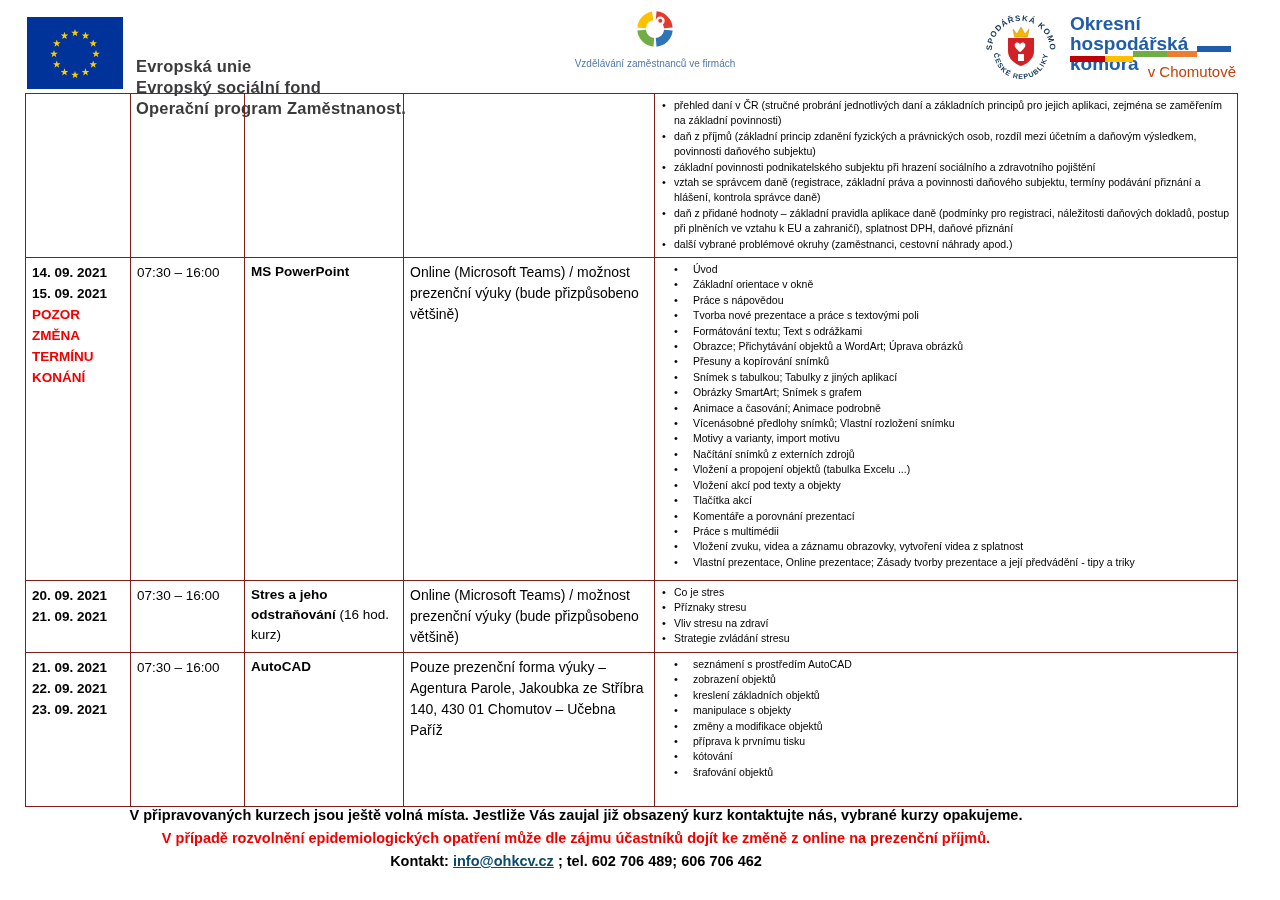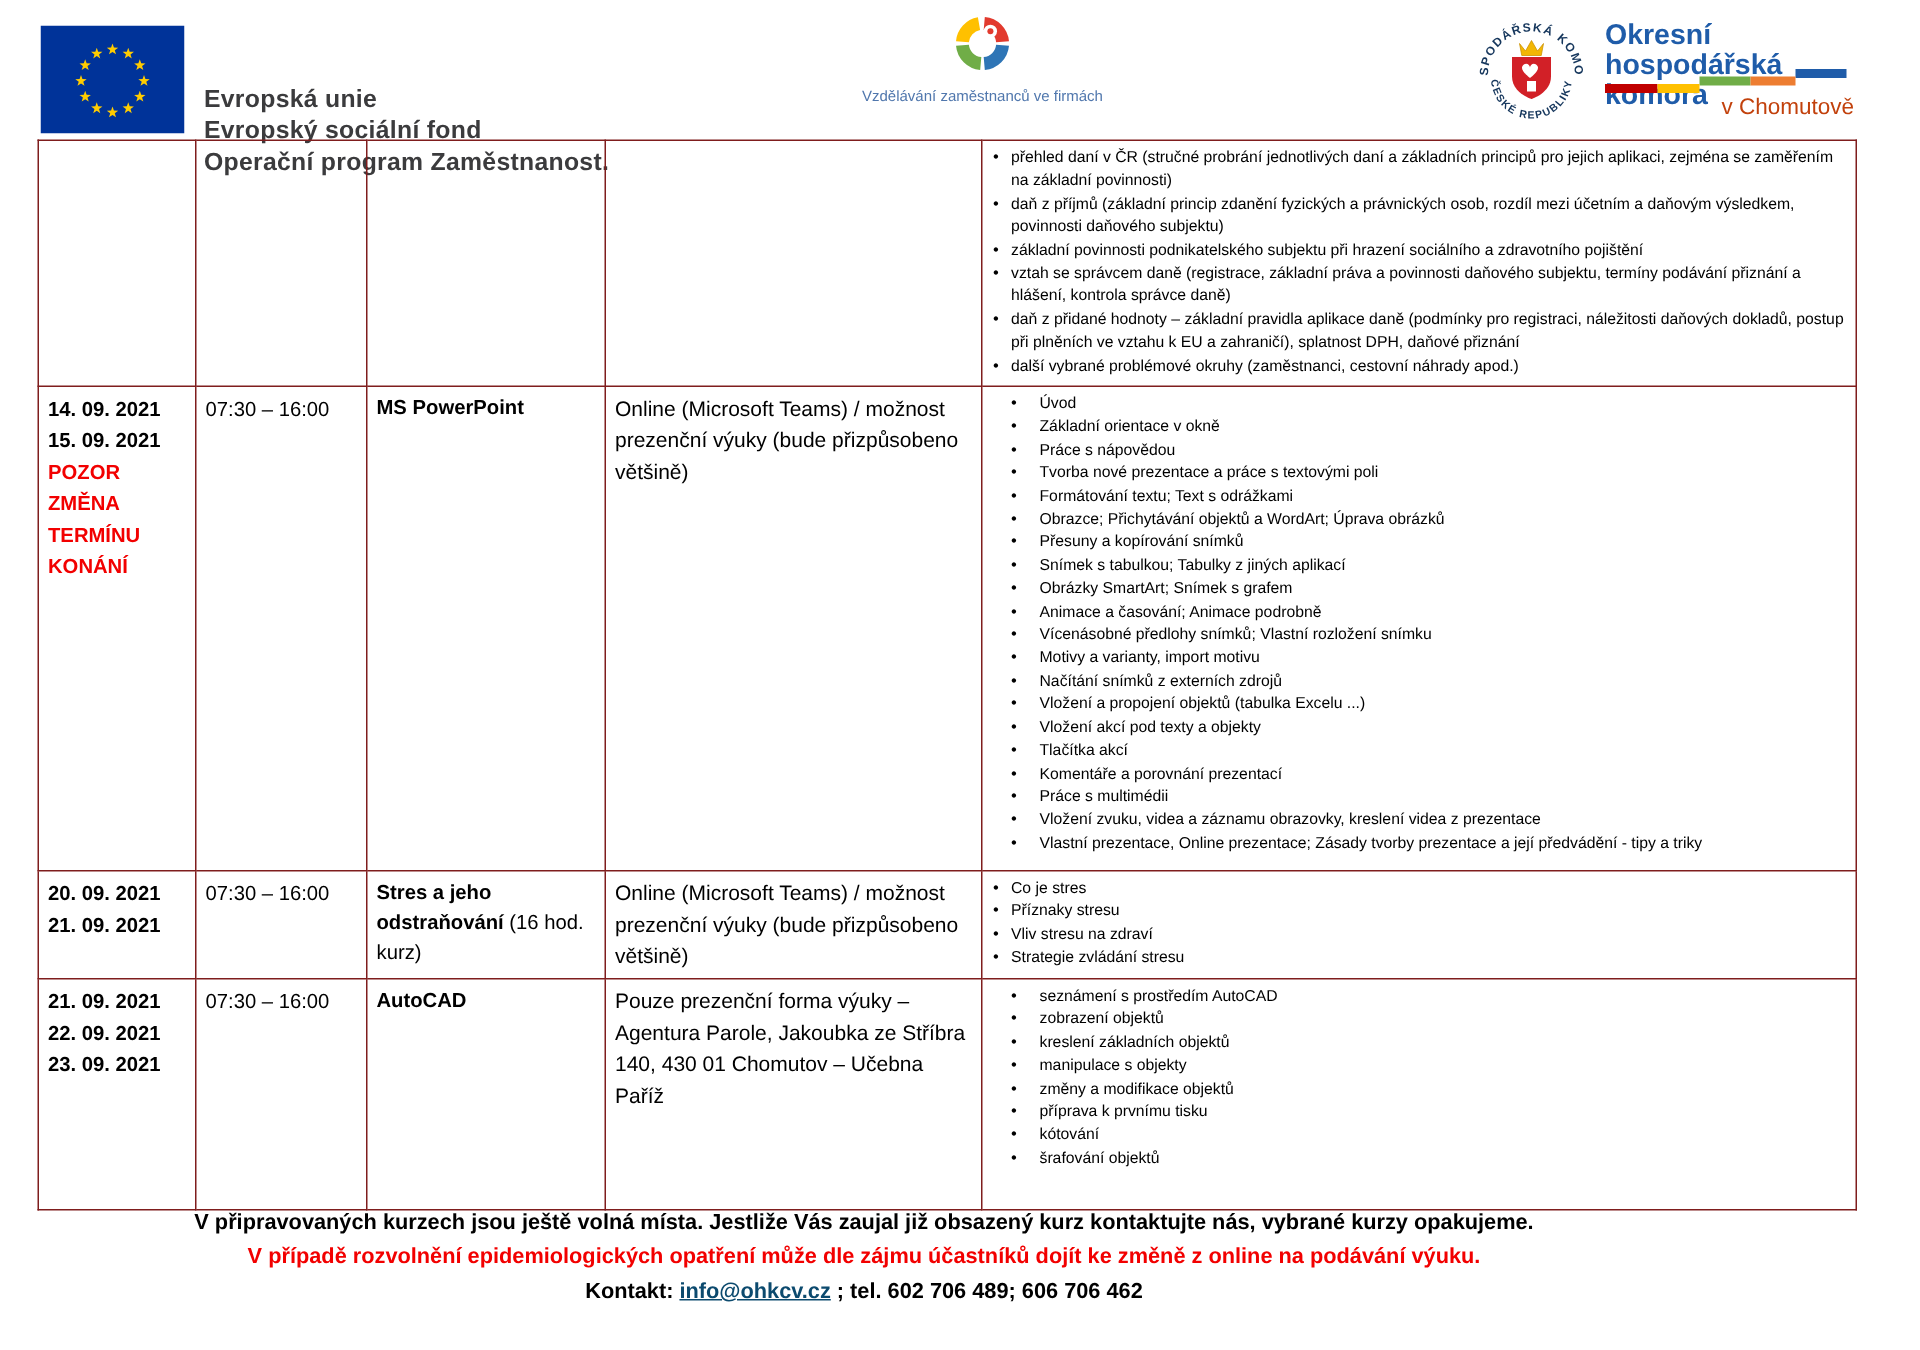--- a/index.html
+++ b/index.html
@@ -177,21 +177,21 @@
             <li>Obrázky SmartArt; Snímek s grafem</li>
             <li>Animace a časování; Animace podrobně</li>
             <li>Vícenásobné předlohy snímků; Vlastní rozložení snímku</li>
             <li>Motivy a varianty, import motivu</li>
             <li>Načítání snímků z externích zdrojů</li>
             <li>Vložení a propojení objektů (tabulka Excelu ...)</li>
             <li>Vložení akcí pod texty a objekty</li>
             <li>Tlačítka akcí</li>
             <li>Komentáře a porovnání prezentací</li>
             <li>Práce s multimédii</li>
-            <li>Vložení zvuku, videa a záznamu obrazovky, kreslení videa z prezentace</li>
+            <li>Vložení zvuku, videa a záznamu obrazovky, vytvoření videa z splatnost</li>
             <li>Vlastní prezentace, Online prezentace; Zásady tvorby prezentace a její předvádění - tipy a triky</li>
           </ul>
     </td>
   </tr>
       <tr style="height: 67px;">
     <td class="c-dates">
       <div>
             <div>20. 09. 2021</div>
             <div>21. 09. 2021</div>
           </div>
@@ -232,15 +232,15 @@
             <li>kótování</li>
             <li>šrafování objektů</li>
           </ul>
     </td>
   </tr>
     </tbody>
 </table>
 
 <div class="footer">
   <div>V připravovaných kurzech jsou ještě volná místa. Jestliže Vás zaujal již obsazený kurz kontaktujte nás, vybrané kurzy opakujeme.</div>
-  <div class="footer-covid">V případě rozvolnění epidemiologických opatření může dle zájmu účastníků dojít ke změně z online na podávání výuku.</div>
+  <div class="footer-covid">V případě rozvolnění epidemiologických opatření může dle zájmu účastníků dojít ke změně z online na prezenční příjmů.</div>
   <div><span>Kontakt: </span><a class="email" href="#">info@ohkcv.cz</a><span> ; tel. 602 706 489; 606 706 462</span></div>
 </div>
 
 </body></html>

